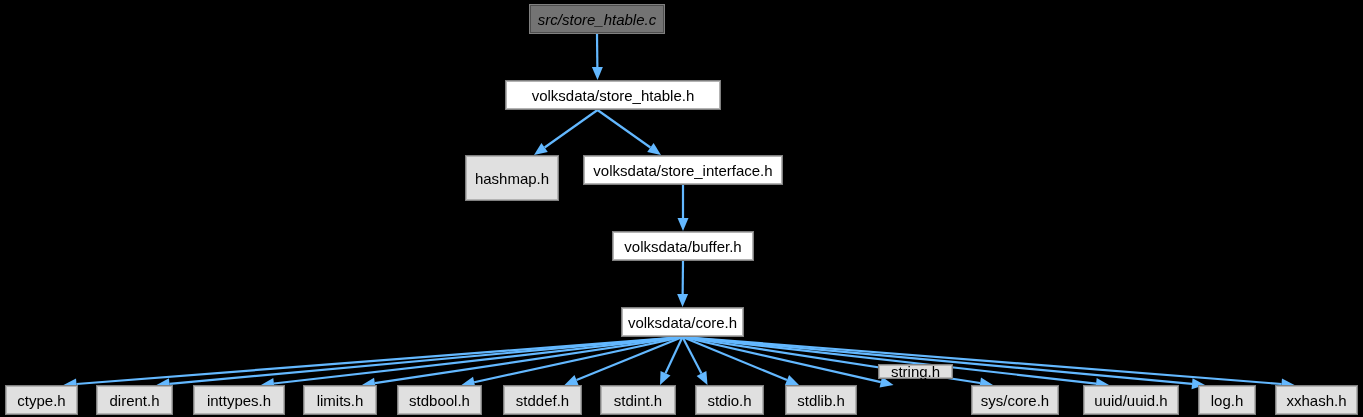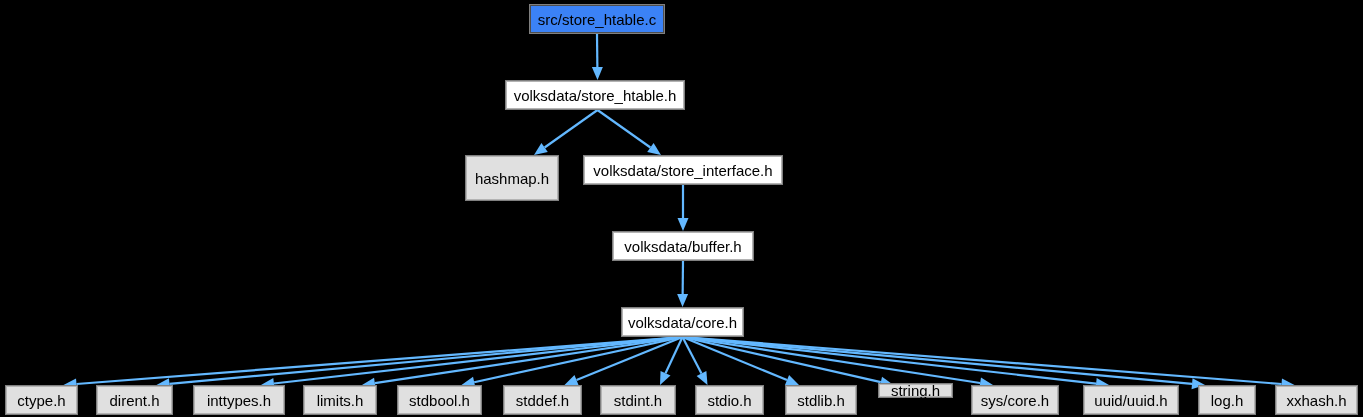--- a/index.html
+++ b/index.html
@@ -39,24 +39,25 @@
     line-height: 1;
     color: #000000;
     letter-spacing: 0px;
   }
   .node-label {
     display: block;
     padding: 0 2px;
   }
   
   .node.root {
-    background: #3b82f6;
+    background: #737373;
     border: 1px solid #808080;
     outline: 1px solid #4d4d4d;
     outline-offset: -2px;
+    font-style: italic;
   }
   .node.local {
     background: #ffffff;
     border: 1px solid #808080;
     outline: 1px solid #b3b3b3;
     outline-offset: -2px;
   }
   .node.external {
     background: #e0e0e0;
     border: 1px solid #808080;
@@ -143,21 +144,21 @@
       </g>
       <g>
         <line x1="682.50" y1="337.00" x2="1281.54" y2="383.98" stroke="#63b8ff" stroke-width="2.2"></line>
         <polygon points="1294.5,385 1281.1097492391843,389.46667488882684 1281.9698529376894,378.50035273288876" fill="#63b8ff"></polygon>
       </g>
     </svg>
   <div id="nodes-layer">
       <div class="node root" style="left: 529px; top: 4px; width: 136px; height: 30px;">
         <span class="node-label">src/store_htable.c</span>
       </div>
-      <div class="node local" style="left: 505px; top: 80px; width: 180px; height: 30px;">
+      <div class="node local" style="left: 505px; top: 80px; width: 216px; height: 30px;">
         <span class="node-label">volksdata/store_htable.h</span>
       </div>
       <div class="node external" style="left: 465px; top: 155px; width: 94px; height: 46px;">
         <span class="node-label">hashmap.h</span>
       </div>
       <div class="node local" style="left: 583px; top: 155px; width: 200px; height: 30px;">
         <span class="node-label">volksdata/store_interface.h</span>
       </div>
       <div class="node local" style="left: 612px; top: 231px; width: 142px; height: 30px;">
         <span class="node-label">volksdata/buffer.h</span>
@@ -185,21 +186,21 @@
       </div>
       <div class="node external" style="left: 600px; top: 385px; width: 76px; height: 30px;">
         <span class="node-label">stdint.h</span>
       </div>
       <div class="node external" style="left: 695px; top: 385px; width: 69px; height: 30px;">
         <span class="node-label">stdio.h</span>
       </div>
       <div class="node external" style="left: 785px; top: 385px; width: 72px; height: 30px;">
         <span class="node-label">stdlib.h</span>
       </div>
-      <div class="node external" style="left: 878px; top: 383px; width: 75px; height: 15px;">
+      <div class="node external" style="left: 878px; top: 364px; width: 75px; height: 15px;">
         <span class="node-label">string.h</span>
       </div>
       <div class="node external" style="left: 971px; top: 385px; width: 88px; height: 30px;">
         <span class="node-label">sys/core.h</span>
       </div>
       <div class="node external" style="left: 1083px; top: 385px; width: 96px; height: 30px; text-align: right;">
         <span class="node-label">uuid/uuid.h</span>
       </div>
       <div class="node external" style="left: 1198px; top: 385px; width: 58px; height: 30px;">
         <span class="node-label">log.h</span>

